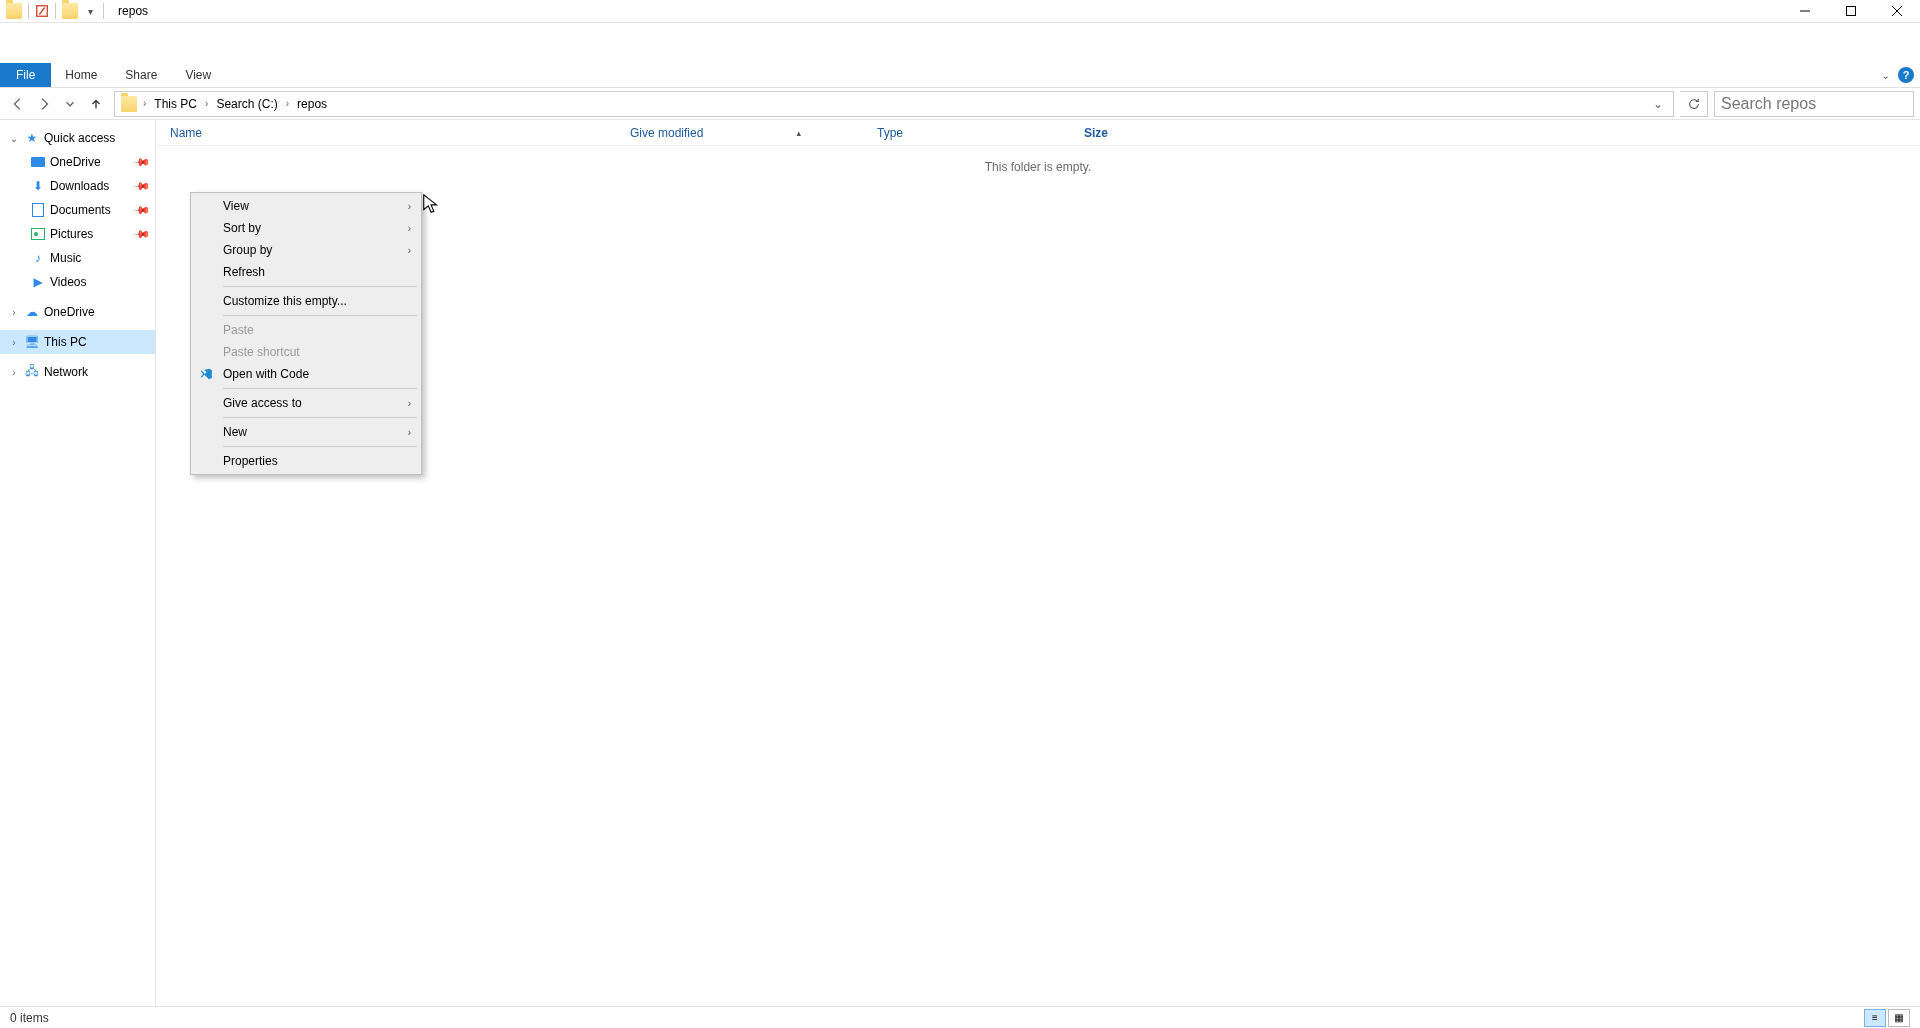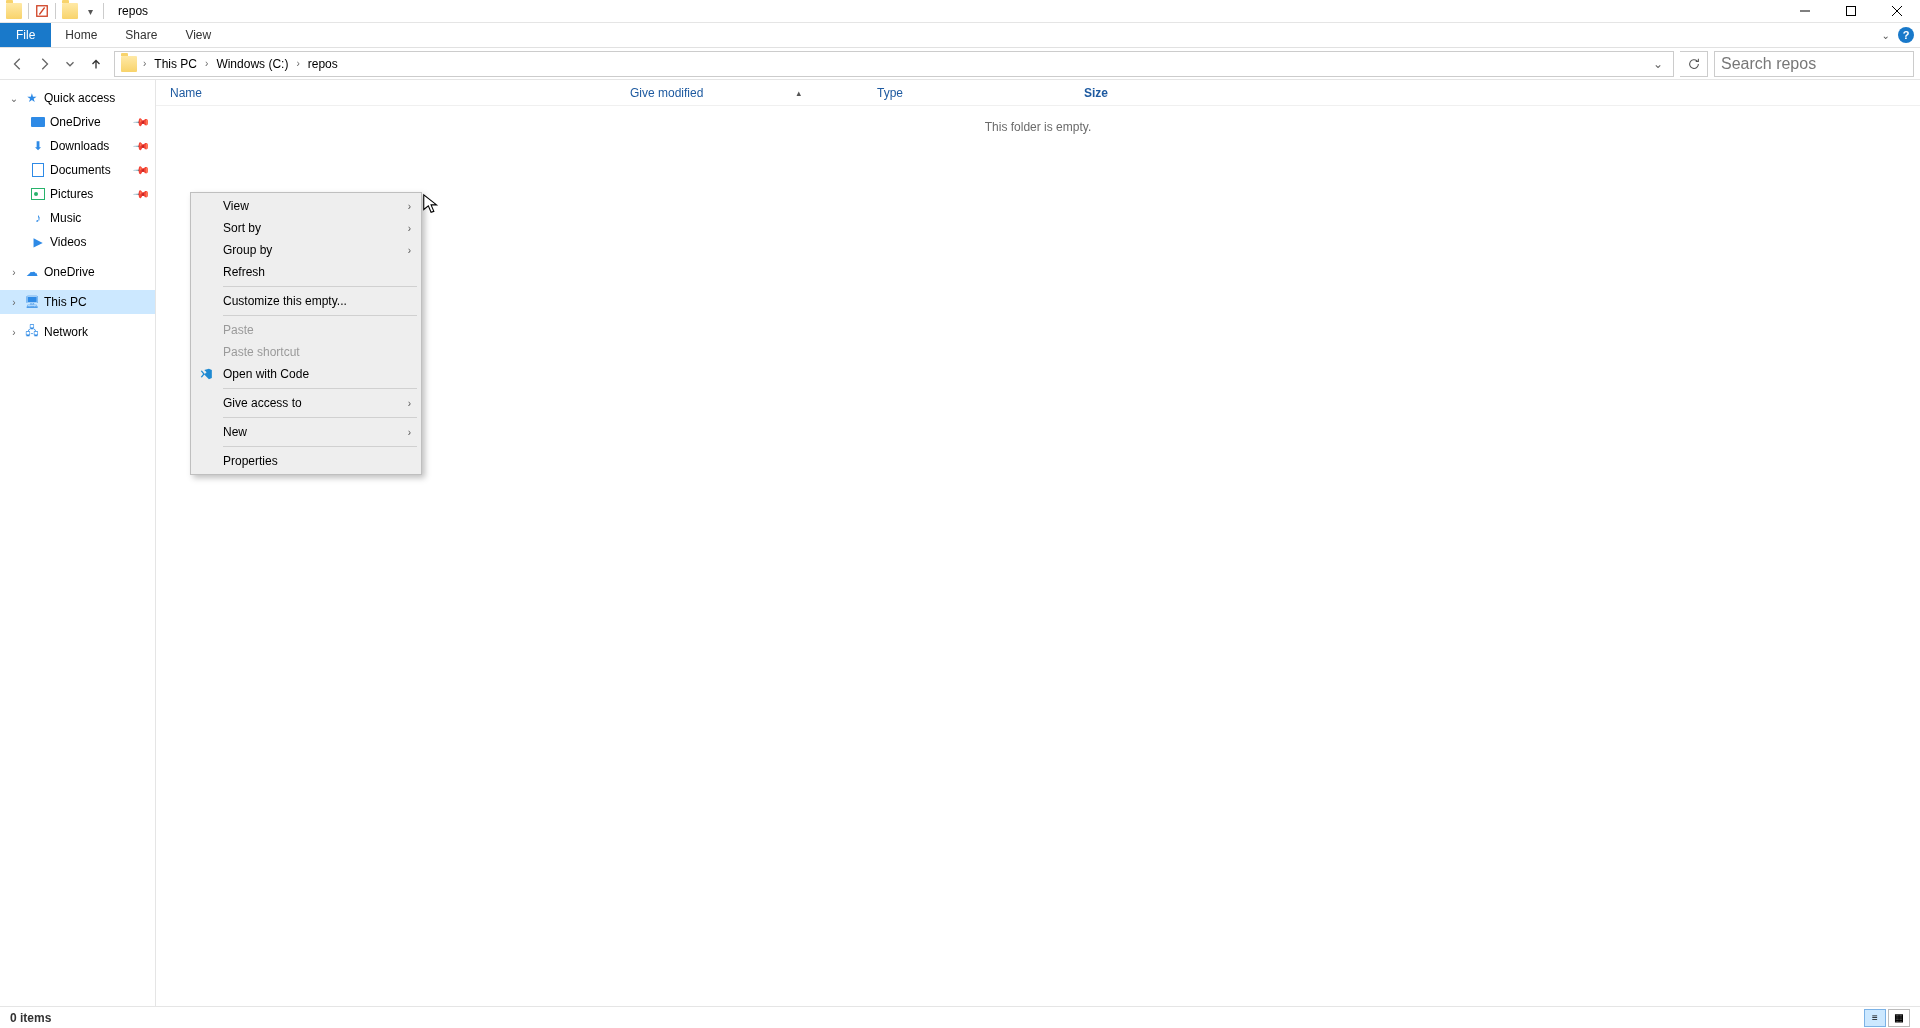--- a/index.html
+++ b/index.html
@@ -11,21 +11,21 @@
 .titlebar .left .folder-ico { width:16px; height:16px; background:linear-gradient(#ffe9a6,#f8d36b); border-radius:1px; position:relative; }
 .titlebar .left .folder-ico::before { content:''; position:absolute; top:-3px; left:0; width:7px; height:3px; background:#f8d36b; border-radius:1px 1px 0 0; }
 .titlebar .sep { width:1px; height:16px; background:#ccc; }
 .titlebar .qat-ico { width:14px; height:14px; display:flex; align-items:center; justify-content:center; color:#555; }
 .titlebar .qat-caret { color:#555; font-size:10px; padding:0 4px; }
 .titlebar .title { padding-left:8px; font-size:12px; color:#000; }
 .titlebar .wincontrols { margin-left:auto; display:flex; }
 .titlebar .wincontrols .btn { width:46px; height:23px; display:flex; align-items:center; justify-content:center; color:#000; }
 
 
-.ribbon { height:25px; background:#fff; display:flex; align-items:stretch; border-bottom:1px solid #e1e1e1; position:relative; }
+.ribbon { height:25px; background:#fff; display:flex; align-items:stretch; border-bottom:1px solid #e1e1e1; position:relative;margin-top:40px; }
 .ribbon .file { background:#1979ca; color:#fff; padding:0 16px; display:flex; align-items:center; font-size:12px; }
 .ribbon .tab { padding:0 14px; display:flex; align-items:center; color:#333; background:#fff; }
 .ribbon .right { margin-left:auto; display:flex; align-items:center; padding-right:6px; gap:8px; }
 .ribbon .caret-down { color:#555; font-size:10px; }
 .ribbon .help { width:16px; height:16px; border-radius:50%; background:#1979ca; color:#fff; display:flex; align-items:center; justify-content:center; font-size:11px; font-weight:bold; }
 
 
 .navbar { height:32px; background:#fff; display:flex; align-items:center; padding:3px 6px; gap:2px; border-bottom:1px solid #e5e5e5; }
 .navbar .navbtn { width:24px; height:24px; display:flex; align-items:center; justify-content:center; color:#666; border-radius:2px; }
 .navbar .navbtn.enabled { color:#333; }
@@ -71,21 +71,21 @@
 .context .mi.disabled { color:#9a9a9a; }
 .context .mi .arrow { margin-left:auto; color:#555; font-size:10px; }
 .context .msep { height:1px; background:#d0d0d0; margin:3px 2px 3px 30px; }
 .context .mi .micon { position:absolute; left:5px; width:16px; height:16px; display:flex; align-items:center; justify-content:center; }
 
 
 .cursor { position:absolute; left:421px; top:193px; z-index:200; pointer-events:none; }
 .cursor svg { width:22px; height:22px; }
 
 
-.statusbar { position:absolute; left:0; bottom:0; right:0; height:22px; border-top:1px solid #e5e5e5; display:flex; align-items:center; padding:0 10px; background:#fff;font-weight:bold; }
+.statusbar { position:absolute; left:0; bottom:0; right:0; height:22px; border-top:1px solid #e5e5e5; display:flex; align-items:center; padding:0 10px; background:#fff; }
 .statusbar .txt { color:#333; }
 .statusbar .views { margin-left:auto; display:flex; gap:2px; }
 .statusbar .views .vb { width:22px; height:18px; border:1px solid #bbb; display:flex; align-items:center; justify-content:center; font-size:10px; background:#fff; }
 .statusbar .views .vb.active { background:#cce8ff; border-color:#7bb2e6; }
 
 
 .ico-star { color:#2e8ae6; }
 .ico-desktop { width:14px; height:10px; background:#2e8ae6; border-radius:1px; }
 .ico-dl { color:#2e8ae6; }
 .ico-doc { width:12px; height:14px; background:#fff; border:1px solid #2e8ae6; }
@@ -168,21 +168,21 @@
       <svg viewBox="0 0 16 16">
         <path d="M8 13 L8 4 M4 8 L8 4 L12 8" fill="none" stroke="currentColor" stroke-width="1.5"></path>
       </svg>
     </div>
 
   <div class="addr">
     <span class="crumb-ico"></span>
     <span class="chev">›</span>
     <span class="crumb">This PC</span>
     <span class="chev">›</span>
-    <span class="crumb">Windows (C:)</span>
+    <span class="crumb">Search (C:)</span>
     <span class="chev">›</span>
     <span class="crumb">repos</span>
     <span class="drop">⌄</span>
   </div>
   <div class="refresh">
       <svg width="14" height="14" viewBox="0 0 16 16">
         <path d="M13 8a5 5 0 1 1-1.5-3.5M13 2v3h-3" fill="none" stroke="#555" stroke-width="1.2"></path>
       </svg>
     </div>
   <div class="search">

